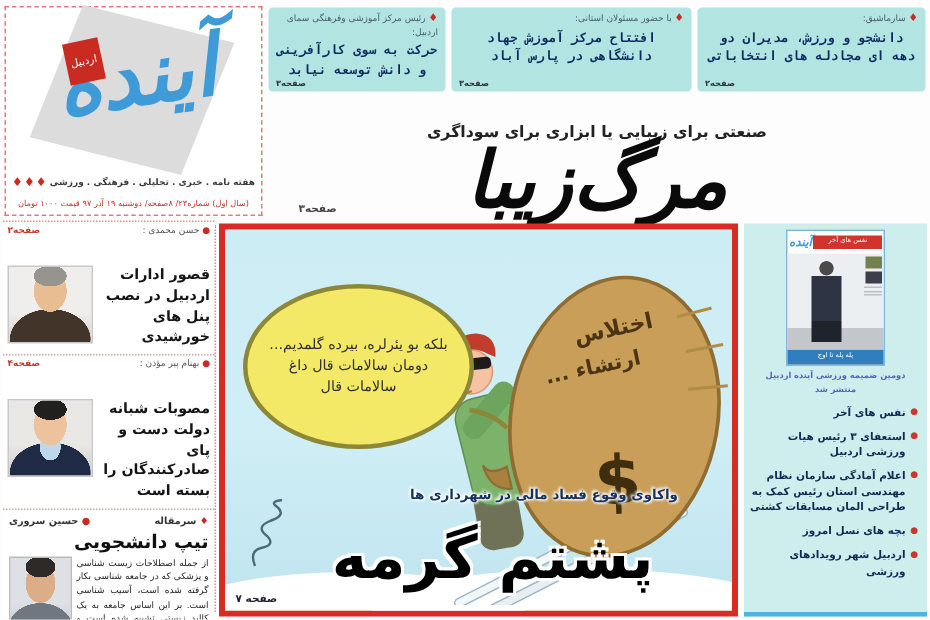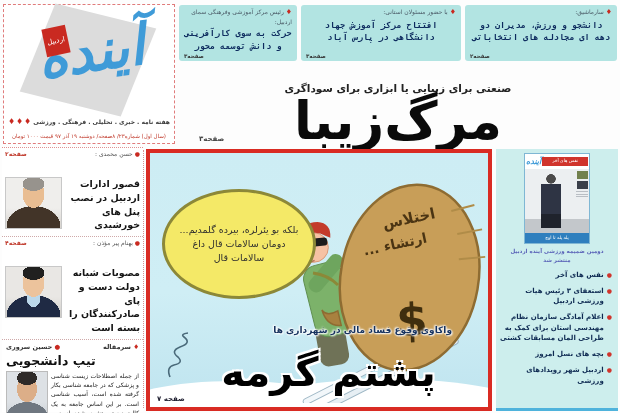--- a/index.html
+++ b/index.html
@@ -24,21 +24,21 @@
   .teaser { background:#b2e4e2; border-radius:3px; padding:3px 5px; position:relative; }
   .t0 { width:152px; } .t1 { width:160px; } .t2 { width:118px; }
   .teaser-kicker { font-size:6px; color:#4a5a66; text-align:right; line-height:1.4; }
   .teaser-kicker .dm { color:#c92a21; font-size:7px; }
   .teaser-title { font-size:8.5px; font-weight:bold; color:#0d2b5e; text-align:center; margin-top:2px; line-height:1.45;font-family:Liberation Mono, monospace; }
   .teaser-page { position:absolute; left:5px; bottom:2px; font-size:5.5px; font-weight:bold; color:#333; }
 
   
   #lead { left:179px; top:62px; width:438px; height:84px; }
   .lead-kicker { text-align:center; font-size:10.5px; font-weight:bold; color:#222; margin-top:20px; }
-  .lead-headline { text-align:center; font-size:52px; font-weight:bold; color:#0a0a0a; line-height:1.05; letter-spacing:-1px; }
+  .lead-headline { text-align:center; font-size:52px; font-weight:bold; color:#0a0a0a; line-height:1.05; letter-spacing:-1px;font-style:italic; }
   .lead-page { position:absolute; left:20px; bottom:3px; font-size:7px; font-weight:bold; color:#444; }
 
   
   #left-col { left:2px; top:147px; width:141px; height:265px; border-top:1px dotted #e09090; background:#fff; }
   .story { position:relative; padding:2px 3px 4px; border-bottom:1px dotted #cfa9a9; }
   .story-head { display:flex; justify-content:space-between; align-items:center; font-size:6px; color:#555; }
   .byline .bl { color:#c92a21; font-size:6px; }
   .story-page { color:#c0392b; font-weight:bold; }
   .story-body { display:flex; gap:3px; margin-top:20px; }
   .story-title { flex:1; font-size:9.5px; font-weight:bold; color:#141414; line-height:1.45; text-align:right; }
@@ -50,21 +50,21 @@
       linear-gradient(180deg,#efeeec 0 60%, #d8d4ce 100%); }
   .photo2 { background:
       radial-gradient(ellipse 11px 7px at 50% 12%, #20201f 0 99%, transparent 100%),
       radial-gradient(ellipse 11px 14px at 50% 32%, #ecc39c 0 99%, transparent 100%),
       radial-gradient(ellipse 7px 9px at 50% 62%, #bcd8ea 0 99%, transparent 100%),
       radial-gradient(ellipse 27px 20px at 50% 96%, #1f2a44 0 99%, transparent 100%),
       linear-gradient(180deg,#e9e7e4 0 60%, #cfcdc9 100%); }
   .editorial { padding:3px 4px 0; position:relative; }
   .ed-head { display:flex; justify-content:space-between; font-size:6.5px; font-weight:bold; color:#333; }
   .ed-head .dm { color:#c92a21; } .ed-head .bl { color:#c92a21; }
-  .ed-title { text-align:left; font-size:12.5px; font-weight:bold; color:#101010; margin:2px 0 3px; }
+  .ed-title { text-align:right; font-size:12.5px; font-weight:bold; color:#101010; margin:2px 0 3px; }
   .ed-photo { float:left; width:42px; height:52px; margin:0 0 2px 0; margin-left:0; margin-right:3px; border:1px solid #bbb; background:
       radial-gradient(ellipse 10px 7px at 50% 12%, #2e2a28 0 99%, transparent 100%),
       radial-gradient(ellipse 10px 13px at 50% 34%, #dcae88 0 99%, transparent 100%),
       radial-gradient(ellipse 22px 18px at 50% 96%, #6f7780 0 99%, transparent 100%),
       linear-gradient(180deg,#dde1e5 0 60%, #c4c9cf 100%); }
   .ed-body { font-size:6px; color:#222; text-align:justify; line-height:1.55; }
 
   
   #cartoon { left:146px; top:149px; width:346px; height:262px; border:4px solid #d92b23;
     background:linear-gradient(180deg,#cdedf4 0%,#cfeef5 55%,#bfe4ef 100%); overflow:hidden; }
@@ -126,21 +126,21 @@
     <div class="teaser-title">دانشجو و ورزش، مدیران دو دهه ای مجادله های انتخاباتی</div>
     <div class="teaser-page">صفحه۲</div>
   </div>
   <div class="teaser t1">
     <div class="teaser-kicker"><span class="dm">♦</span> <span>با حضور مسئولان استانی:</span></div>
     <div class="teaser-title">افتتاح مرکز آموزش جهاد دانشگاهی در پارس آباد</div>
     <div class="teaser-page">صفحه۳</div>
   </div>
   <div class="teaser t2">
     <div class="teaser-kicker"><span class="dm">♦</span> <span>رئیس مرکز آموزشی وفرهنگی سمای اردبیل:</span></div>
-    <div class="teaser-title">حرکت به سوی کارآفرینی و دانش توسعه محور</div>
+    <div class="teaser-title">حرکت به سوی کارآفرینی و دانش توسعه نیابد</div>
     <div class="teaser-page">صفحه۳</div>
   </div>
 </div>
 
 <div id="lead" class="abs">
   <div class="lead-kicker">صنعتی برای زیبایی یا ابزاری برای سوداگری</div>
   <div class="lead-headline">مرگ‌زیبا</div>
   <div class="lead-page">صفحه۳</div>
 </div>
 
@@ -245,21 +245,21 @@
     <div class="sb-item">
         <span class="sb-bullet">●</span>
         <span class="sb-text">نفس های آخر</span>
       </div>
     <div class="sb-item">
         <span class="sb-bullet">●</span>
         <span class="sb-text">استعفای ۳ رئیس هیات ورزشی اردبیل</span>
       </div>
     <div class="sb-item">
         <span class="sb-bullet">●</span>
-        <span class="sb-text">اعلام آمادگی سازمان نظام مهندسی استان برای کمک به طراحی المان مسابقات کشتی</span>
+        <span class="sb-text">اعلام آمادگی سازمان نظام مهندسی استان رئیس کمک به طراحی المان مسابقات کشتی</span>
       </div>
     <div class="sb-item">
         <span class="sb-bullet">●</span>
         <span class="sb-text">بچه های نسل امروز</span>
       </div>
     <div class="sb-item">
         <span class="sb-bullet">●</span>
         <span class="sb-text">اردبیل شهر رویدادهای ورزشی</span>
       </div>
 

